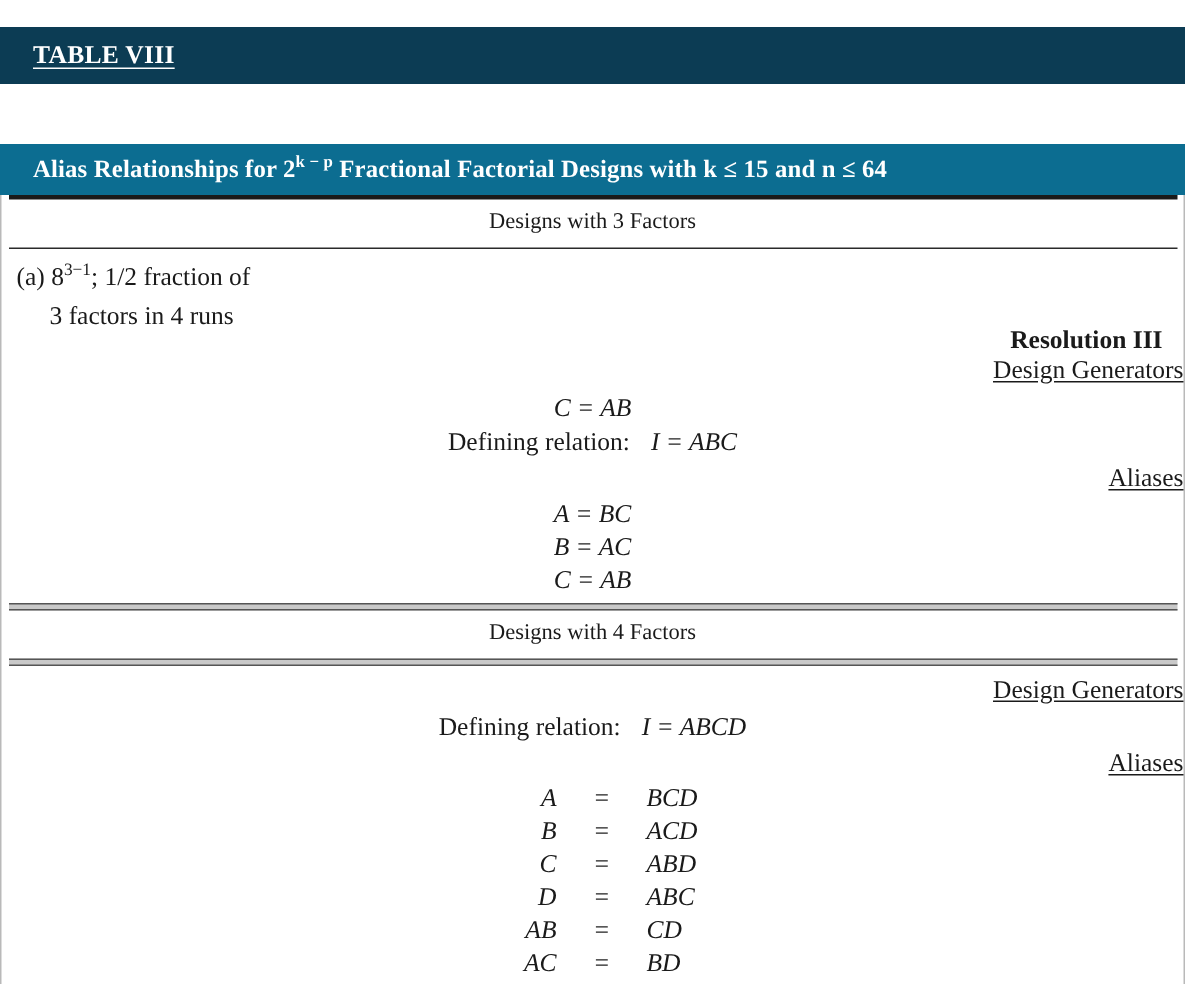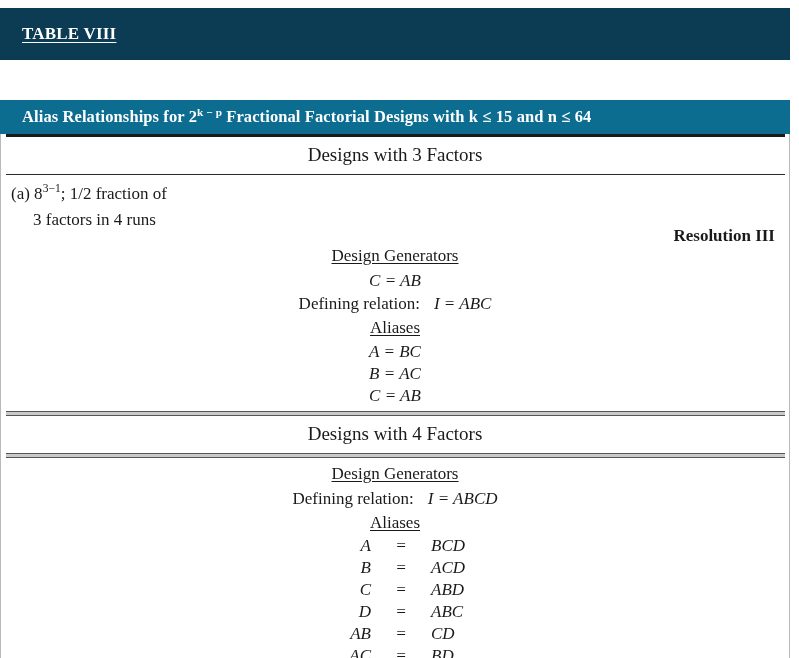--- a/index.html
+++ b/index.html
@@ -26,24 +26,25 @@
     box-sizing: border-box;
     width: 790px;
     color: #ffffff;
     font-family: "Liberation Serif", "DejaVu Serif", serif;
     font-weight: bold;
     display: flex;
     align-items: center;
   }
   .band-title {
     background: #0c3c54;
-    height: 52px;
+    height: 38px;
     padding-left: 22px;
     font-size: 17px;
     letter-spacing: .2px;
+    margin-top: 10px;
   }
   .band-title .label {
     text-decoration: underline;
     text-underline-offset: 3px;
   }
   .band-subtitle {
     background: #0c6d91;
     height: 34px;
     padding-left: 22px;
     font-size: 16.5px;
@@ -74,21 +75,21 @@
     height: 3px;
     border-top: 1px solid #555;
     border-bottom: 1px solid #555;
     background: #c9c9c9;
     margin: 0 4px 0 5px;
   }
 
   
   .section-heading {
     text-align: center;
-    font-size: 19px;
+    font-size: 15px;
     padding: 7px 0 8px 0;
     font-family: "Liberation Serif", "DejaVu Serif", serif;
   }
 
   
   .design-block {
     position: relative;
     padding: 6px 0 4px 0;
   }
   .block-top {
@@ -119,20 +120,21 @@
   }
 
   .center-col {
     text-align: center;
     font-size: 17px;
   }
   .sub-head {
     text-decoration: underline;
     text-underline-offset: 2px;
     padding: 2px 0 3px 0;
+    text-align: right;
   }
   .eq {
     font-style: italic;
     padding: 1px 0;
   }
   .defining {
     padding: 2px 0 2px 0;
   }
   .defining .dr-label {
     font-style: normal;

